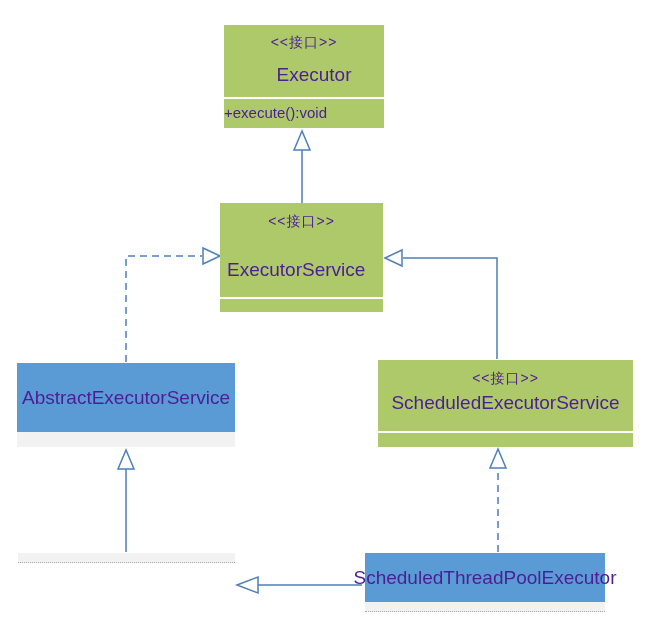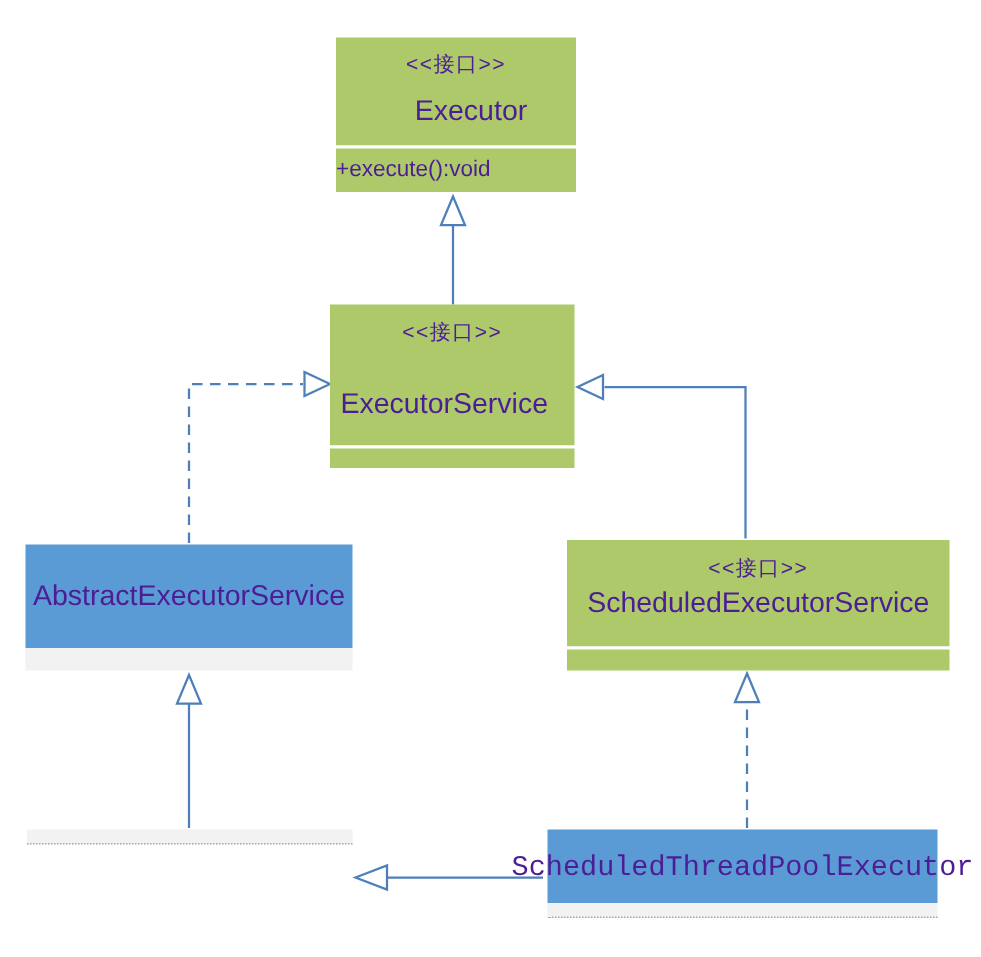--- a/index.html
+++ b/index.html
@@ -36,21 +36,21 @@
   #n-scheduledexecutorservice .titlebox{height:71px;}
   #n-scheduledexecutorservice .stereo{margin-top:9px;}
   #n-scheduledexecutorservice .cname{margin-top:5px;}
   #n-scheduledexecutorservice .emptybox{height:14px;}
 
   #n-abstractexecutorservice{left:17px;top:363px;width:218px;}
   #n-abstractexecutorservice .namebar{height:69px;display:flex;align-items:center;justify-content:center;}
   #n-abstractexecutorservice .graybar{height:15px;}
 
   #n-threadpoolexecutor{left:18px;top:553px;width:217px;}
-  #n-scheduledthreadpoolexecutor{left:365px;top:553px;width:260px;font-family:Liberation Mono, monospace;}
+  #n-scheduledthreadpoolexecutor{left:365px;top:553px;width:240px;}
   .bottom-node .namebar{height:49px;display:flex;align-items:center;justify-content:center;}
   .bottom-node .graybar{height:10px;}
 </style>
 </head>
 <body>
 
 <div id="canvas">
 
   <svg id="wires" viewBox="0 0 654 638" xmlns="http://www.w3.org/2000/svg">
 

